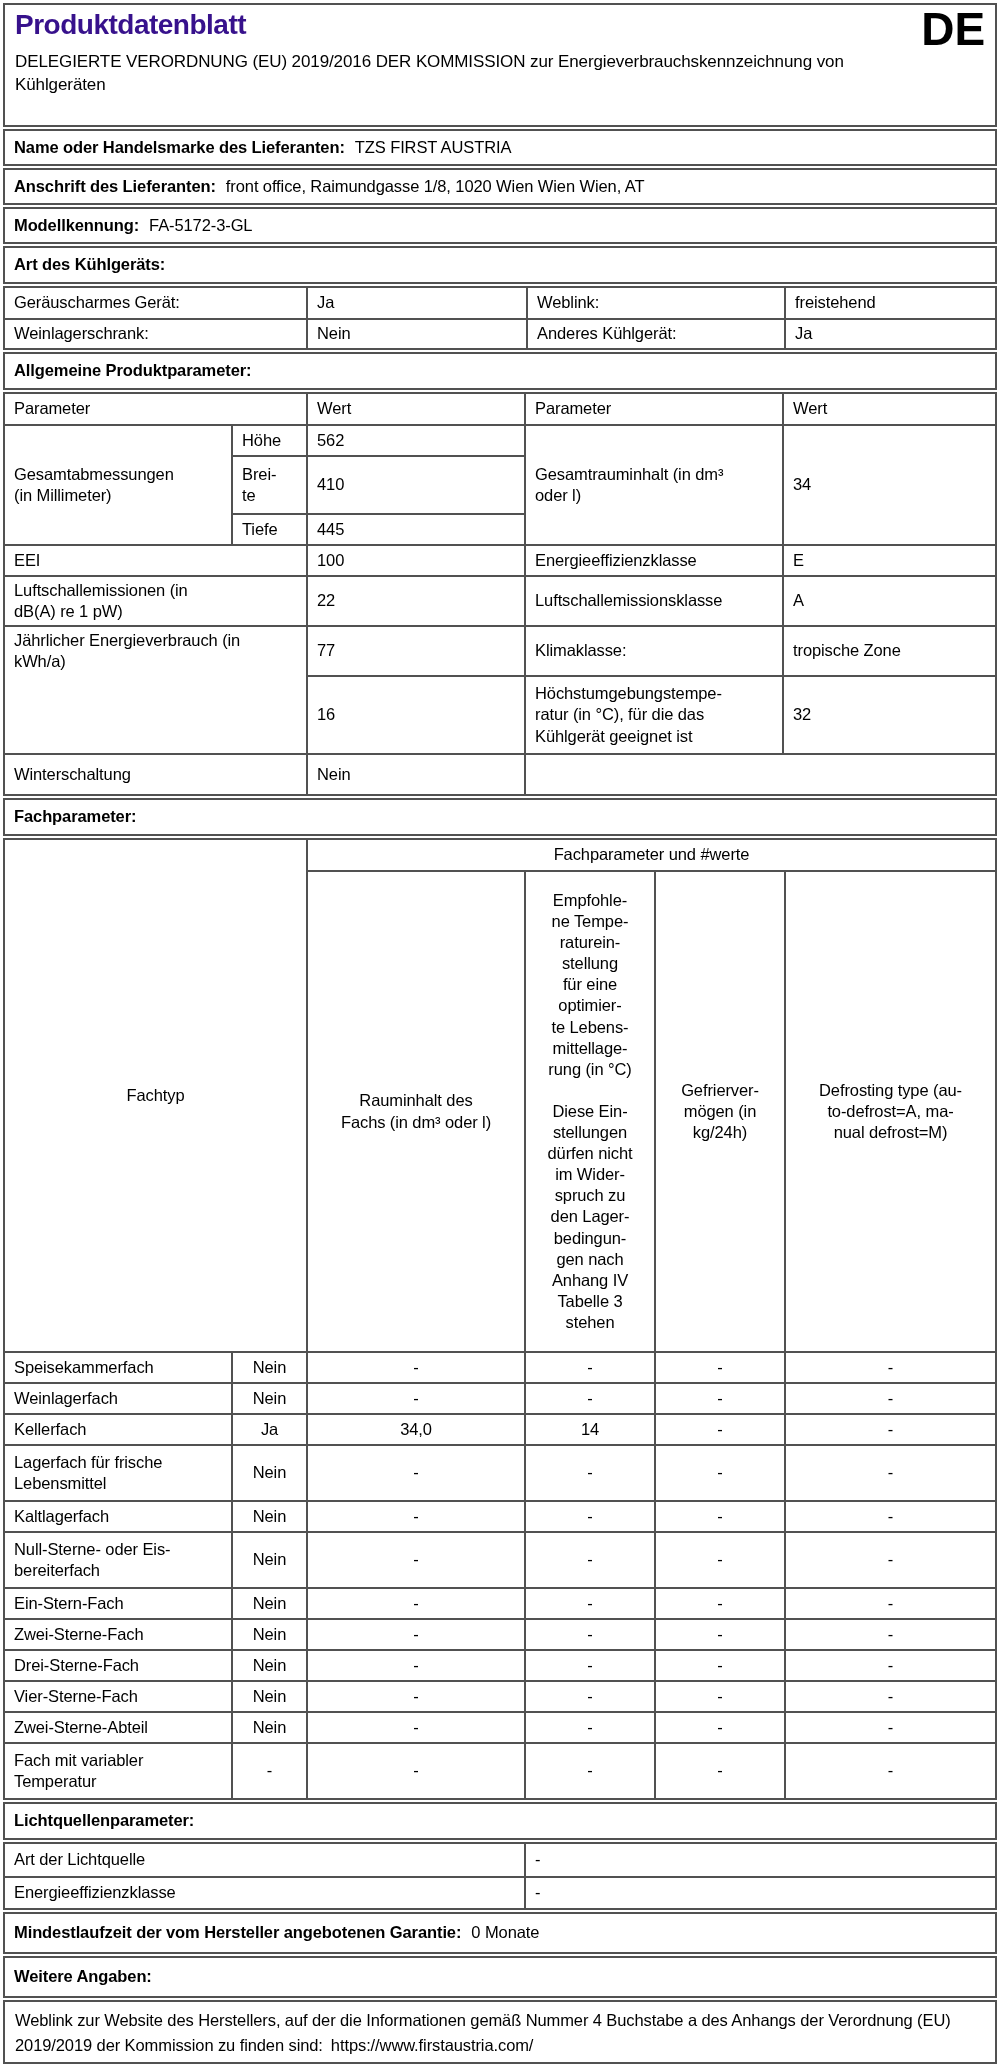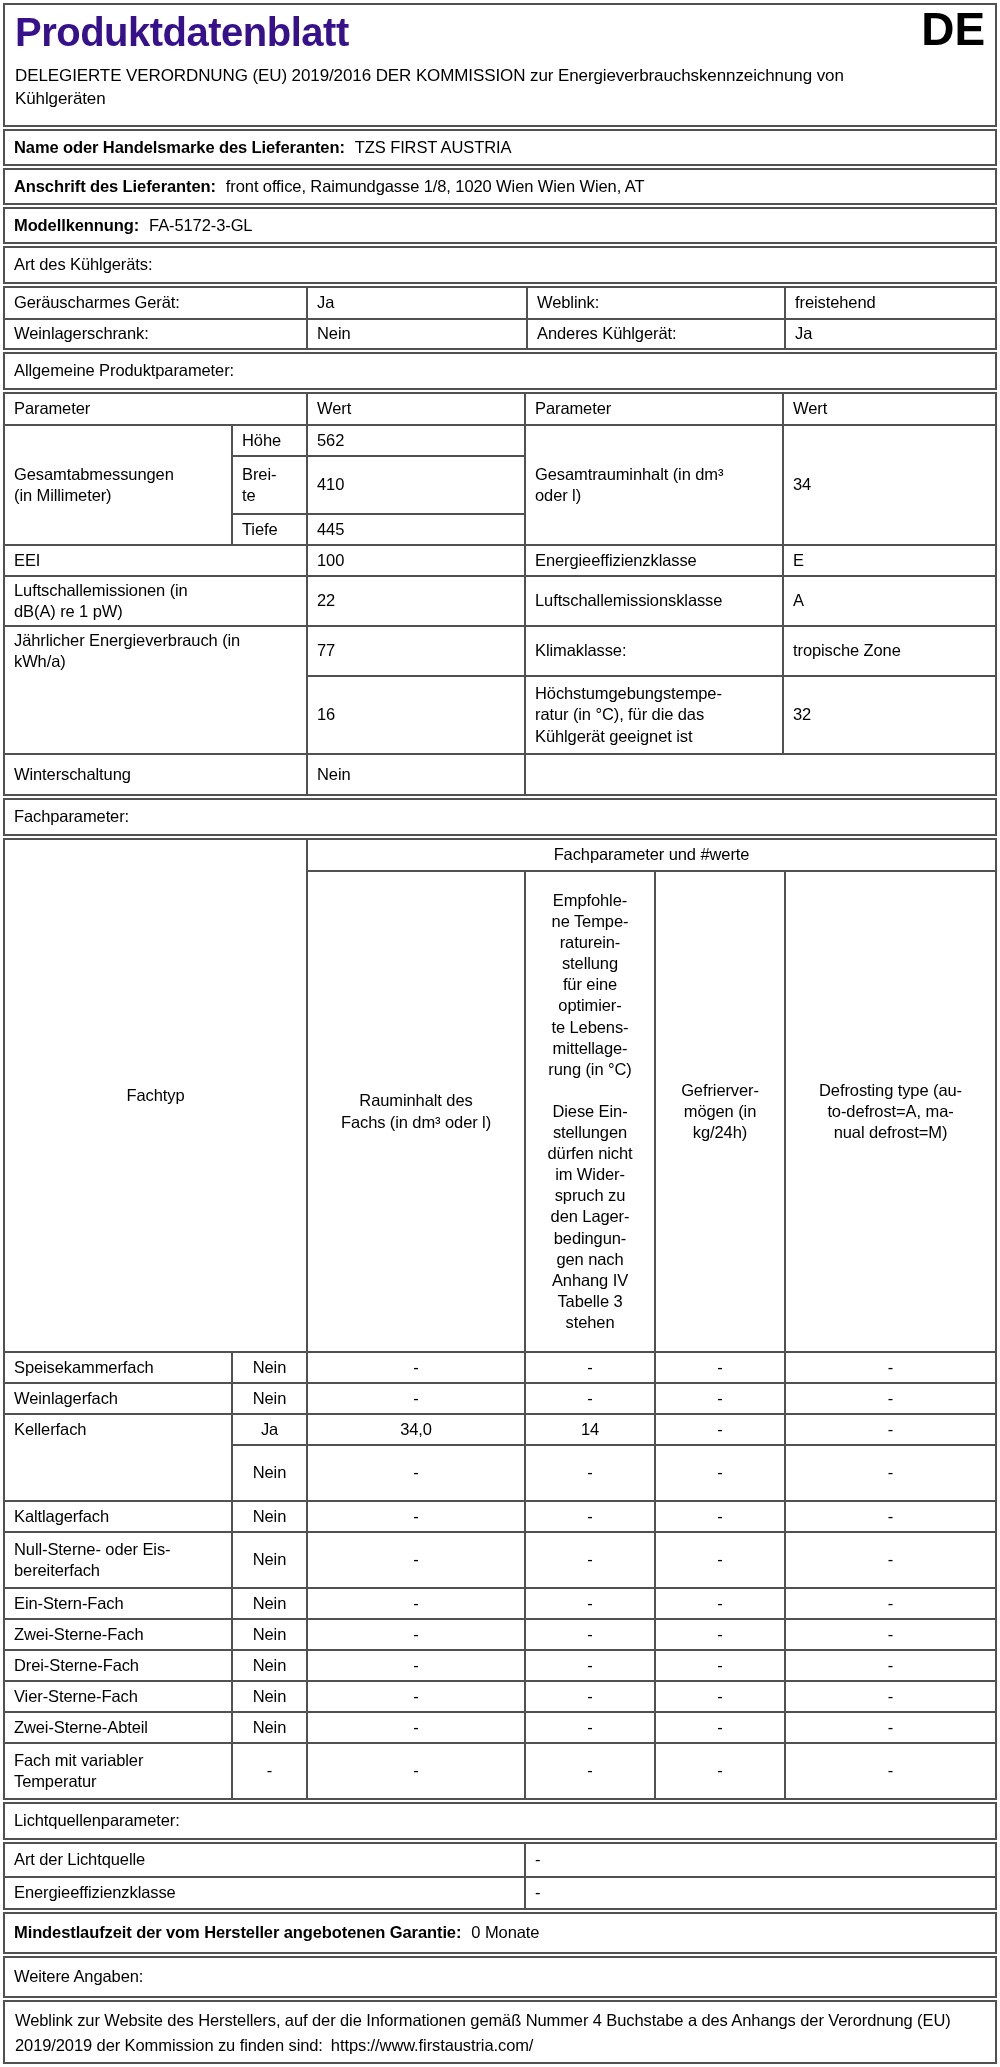--- a/index.html
+++ b/index.html
@@ -12,25 +12,25 @@
   .box{border:2px solid #515151;box-sizing:border-box;flex:0 0 auto;overflow:hidden;background:#fff;}
   .grid{display:grid;height:100%;}
   .cell{display:flex;align-items:center;padding:2px 9px;white-space:pre-line;line-height:1.28;box-sizing:border-box;min-width:0;}
   .bl{border-left:2px solid #515151;}
   .bt{border-top:2px solid #515151;}
   .ctr{justify-content:center;text-align:center;}
   .bold{font-weight:bold;}
   .val{margin-left:10px;}
   
   .hdr{position:relative;padding:4px 10px 0 10px;}
-  .doc-title{margin:0;font-size:40px;font-weight:bold;color:#37118c;line-height:1.15;letter-spacing:-0.5px;}
+  .doc-title{margin:0;font-size:28px;font-weight:bold;color:#37118c;line-height:1.15;letter-spacing:-0.5px;}
   .lang{position:absolute;top:0px;right:10px;font-size:46px;font-weight:bold;color:#000;line-height:1.05;}
   .subtitle{margin:10px 0 0 0;font-size:17px;white-space:pre-line;line-height:1.35;}
   
-  .heading .cell{font-weight:normal;}
+  .heading .cell{font-weight:bold;}
   
   .g4{grid-template-columns:301px 220px 258px 1fr;grid-auto-rows:1fr;}
   .gGen{grid-template-columns:226px 75px 218px 258px 1fr;
         grid-template-rows:30px 31px 58px 31px 31px 50px 50px 78px 1fr;}
   .gFach{grid-template-columns:226px 75px 218px 130px 130px 1fr;
          grid-template-rows:30px 1fr 31px 31px 31px 56px 31px 56px 31px 31px 31px 31px 31px 56px;}
   .gLight{grid-template-columns:519px 1fr;grid-auto-rows:1fr;}
   .weblink{padding:6px 10px;line-height:1.5;}
   .weblink span{white-space:normal;}
   .url{margin-left:8px;}
@@ -191,20 +191,22 @@
       <div class="cell ctr bt bl" style="grid-area:4/5/5/6">-</div>
       <div class="cell ctr bt bl" style="grid-area:4/6/5/7">-</div>
 
       <div class="cell bt" style="grid-area:5/1/6/2">Kellerfach</div>
       <div class="cell ctr bt bl" style="grid-area:5/2/6/3">Ja</div>
       <div class="cell ctr bt bl" style="grid-area:5/3/6/4">34,0</div>
       <div class="cell ctr bt bl" style="grid-area:5/4/6/5">14</div>
       <div class="cell ctr bt bl" style="grid-area:5/5/6/6">-</div>
       <div class="cell ctr bt bl" style="grid-area:5/6/6/7">-</div>
 
+      <div class="cell bt" style="grid-area:6/1/7/2">Lagerfach für frische
+Lebensmittel</div>
       <div class="cell ctr bt bl" style="grid-area:6/2/7/3">Nein</div>
       <div class="cell ctr bt bl" style="grid-area:6/3/7/4">-</div>
       <div class="cell ctr bt bl" style="grid-area:6/4/7/5">-</div>
       <div class="cell ctr bt bl" style="grid-area:6/5/7/6">-</div>
       <div class="cell ctr bt bl" style="grid-area:6/6/7/7">-</div>
 
       <div class="cell bt" style="grid-area:7/1/8/2">Kaltlagerfach</div>
       <div class="cell ctr bt bl" style="grid-area:7/2/8/3">Nein</div>
       <div class="cell ctr bt bl" style="grid-area:7/3/8/4">-</div>
       <div class="cell ctr bt bl" style="grid-area:7/4/8/5">-</div>

